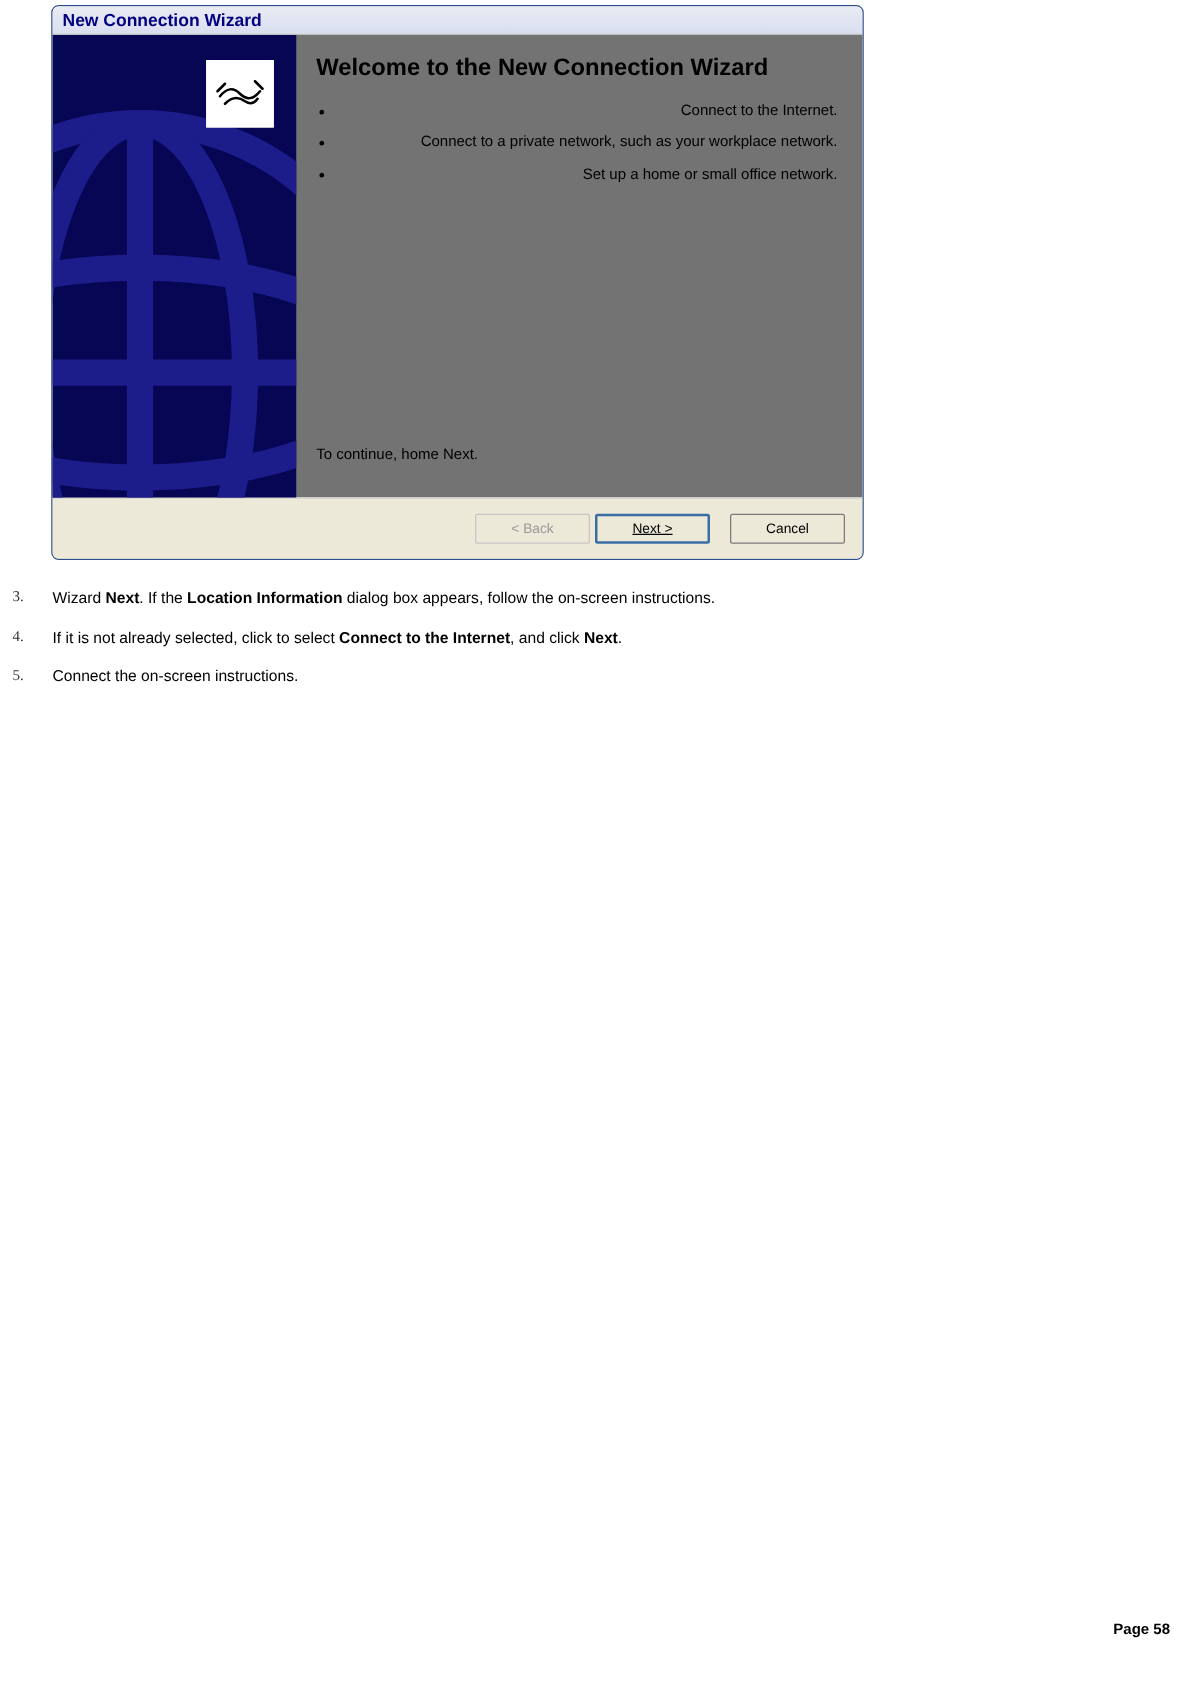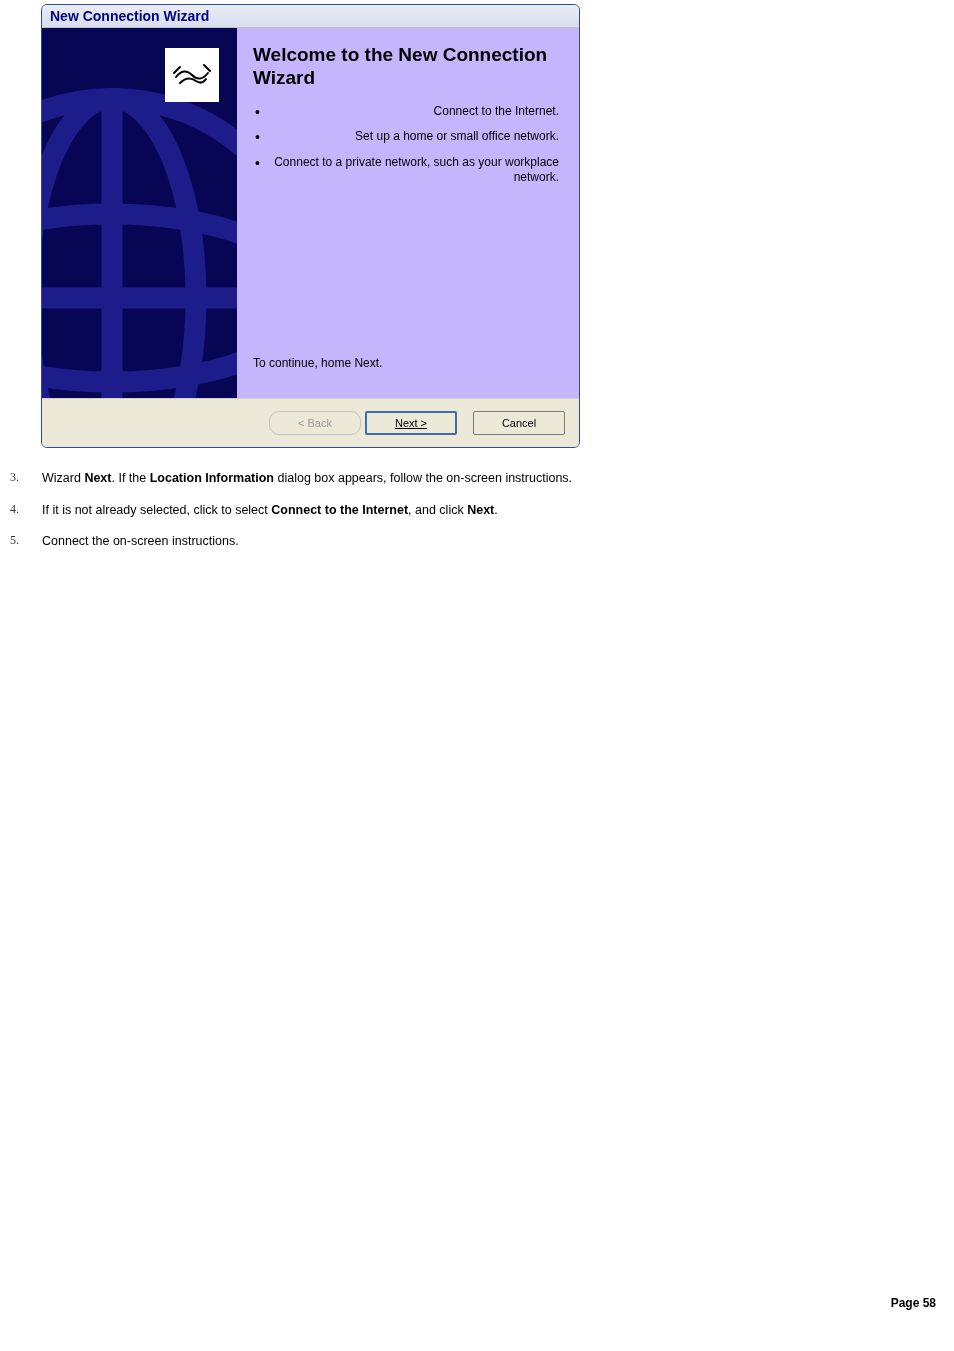--- a/index.html
+++ b/index.html
@@ -7,39 +7,39 @@
       background: #ffffff;
       font-family: Verdana, Arial, sans-serif;
       font-size: 13px;
       color: #000;
       width: 954px;
       height: 1351px;
       position: relative;
       padding: 0;
     }
     .wizard {
-      width: 539px;
+      width: 650px;
       margin: 4px 0 0 41px;
       border: 1px solid #2c4e8c;
       border-radius: 6px;
       background: #ece9d8;
       overflow: hidden;
     }
     .wizard-titlebar {
       background: linear-gradient(to bottom, #e9ecf3, #d9def0);
       color: #000080;
       font-weight: bold;
       font-size: 14px;
       font-family: "Trebuchet MS", Tahoma, sans-serif;
       padding: 3px 10px 3px 8px;
       border-bottom: 1px solid #c0c0c0;
     }
     .wizard-body {
       display: flex;
-      background: #c4b5fd;
+      background: #737373;
     }
     .wizard-side {
       width: 195px;
       height: 370px;
       background: #070654;
       position: relative;
       overflow: hidden;
     }
     .wizard-side .globe {
       position: absolute;
@@ -113,21 +113,20 @@
       font-size: 11px;
       font-family: Tahoma, sans-serif;
       background: #ece9d8;
       border: 1px solid #7a7a7a;
       border-radius: 2px;
       margin-left: 4px;
     }
     .wizard-footer button.disabled {
       color: #999;
       border-color: #c5c5c5;
-      border-radius: 10px;
     }
     .wizard-footer button.default {
       border: 2px solid #3b6ea5;
       text-decoration: underline;
     }
     .wizard-footer .btn-gap {
       display: inline-block;
       width: 12px;
     }
 
@@ -184,22 +183,22 @@
             <path d="M10 30 Q18 22 26 28 Q32 32 36 26" stroke-linecap="round"></path>
             <path d="M4 20 L10 14 M40 18 L34 12" stroke-linecap="round"></path>
           </g>
         </svg>
       </div>
     </div>
     <div class="wizard-content">
       <div class="wizard-heading">Welcome to the New Connection Wizard</div>
       <ul class="wizard-bullets">
         <li>Connect to the Internet.</li>
+        <li>Connect to a private network, such as your workplace network.</li>
         <li>Set up a home or small office network.</li>
-        <li>Connect to a private network, such as your workplace network.</li>
       </ul>
       <div class="wizard-continue">To continue, home Next.</div>
     </div>
   </div>
   <div class="wizard-footer">
     <button class="disabled">&lt; Back</button><button class="default">Next &gt;</button><span class="btn-gap"></span><button>Cancel</button>
   </div>
 </div>
 
 <ol class="doc-list">

